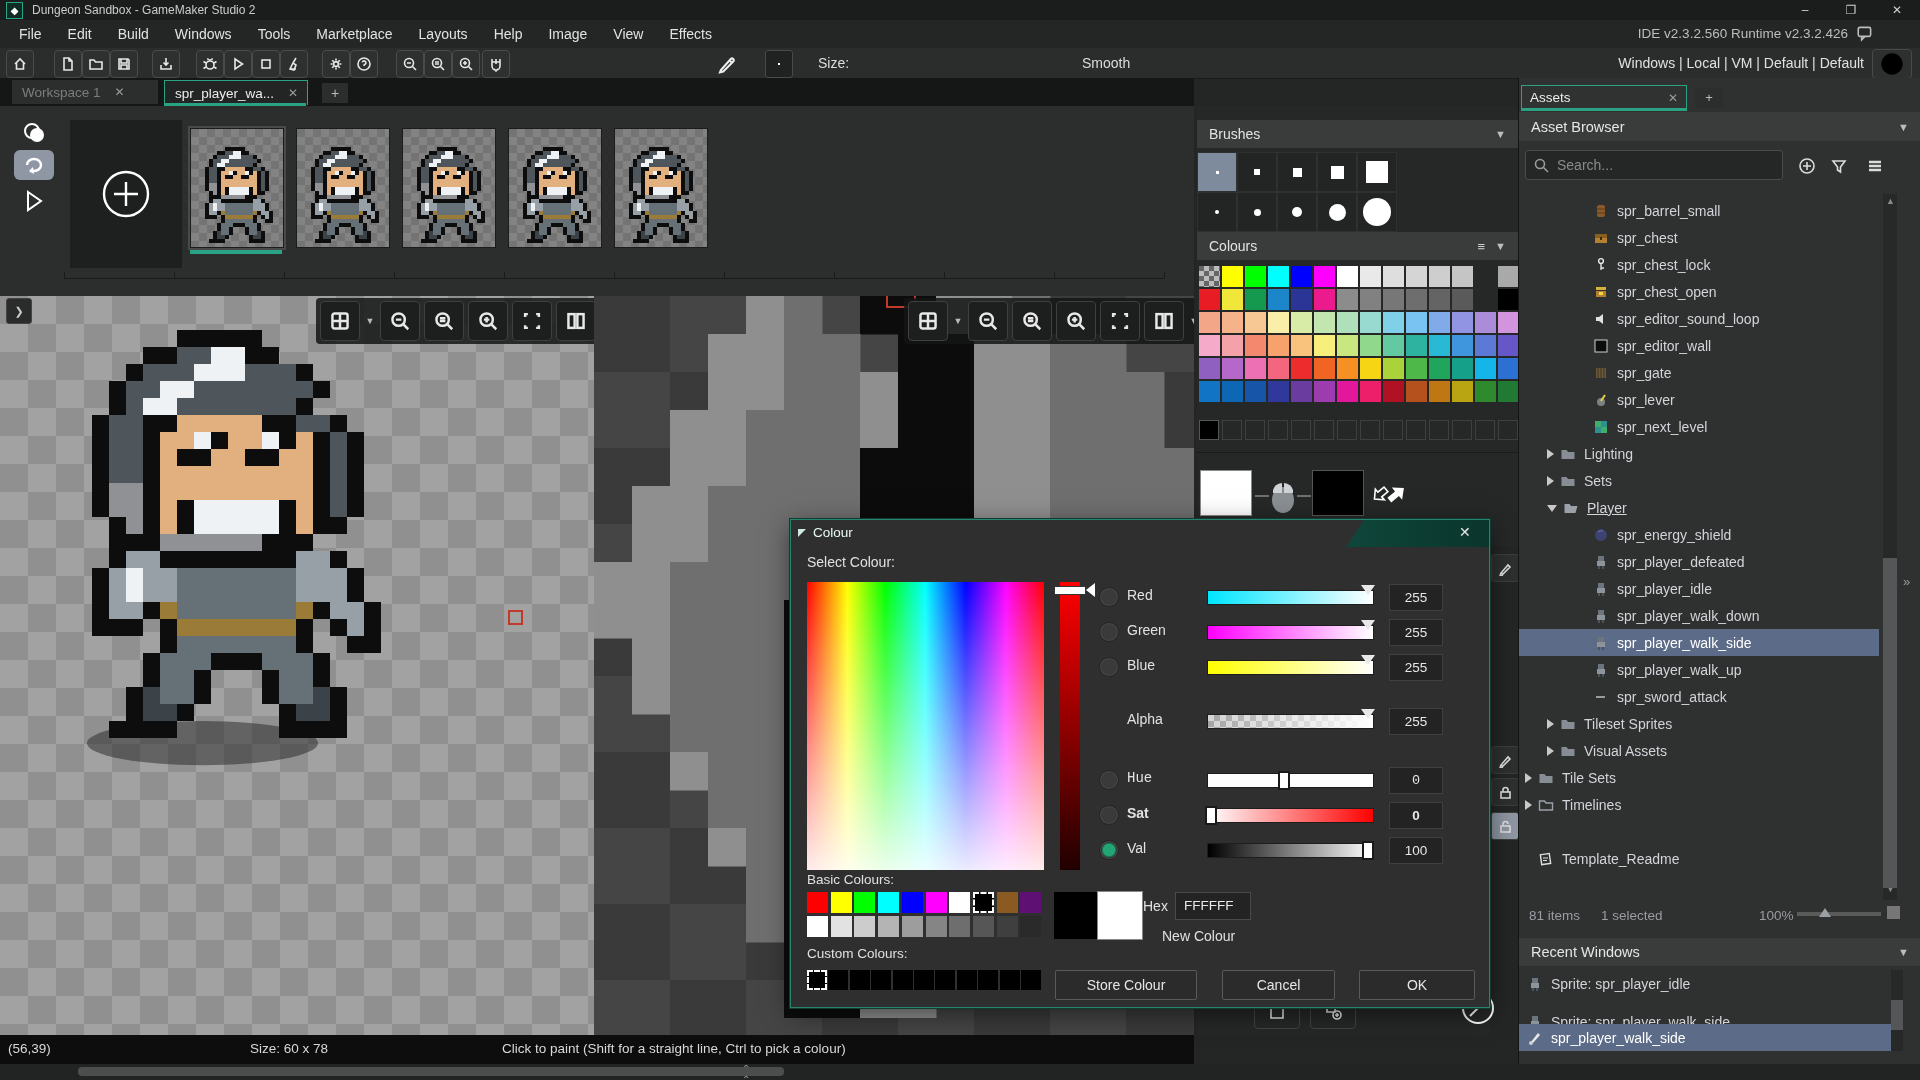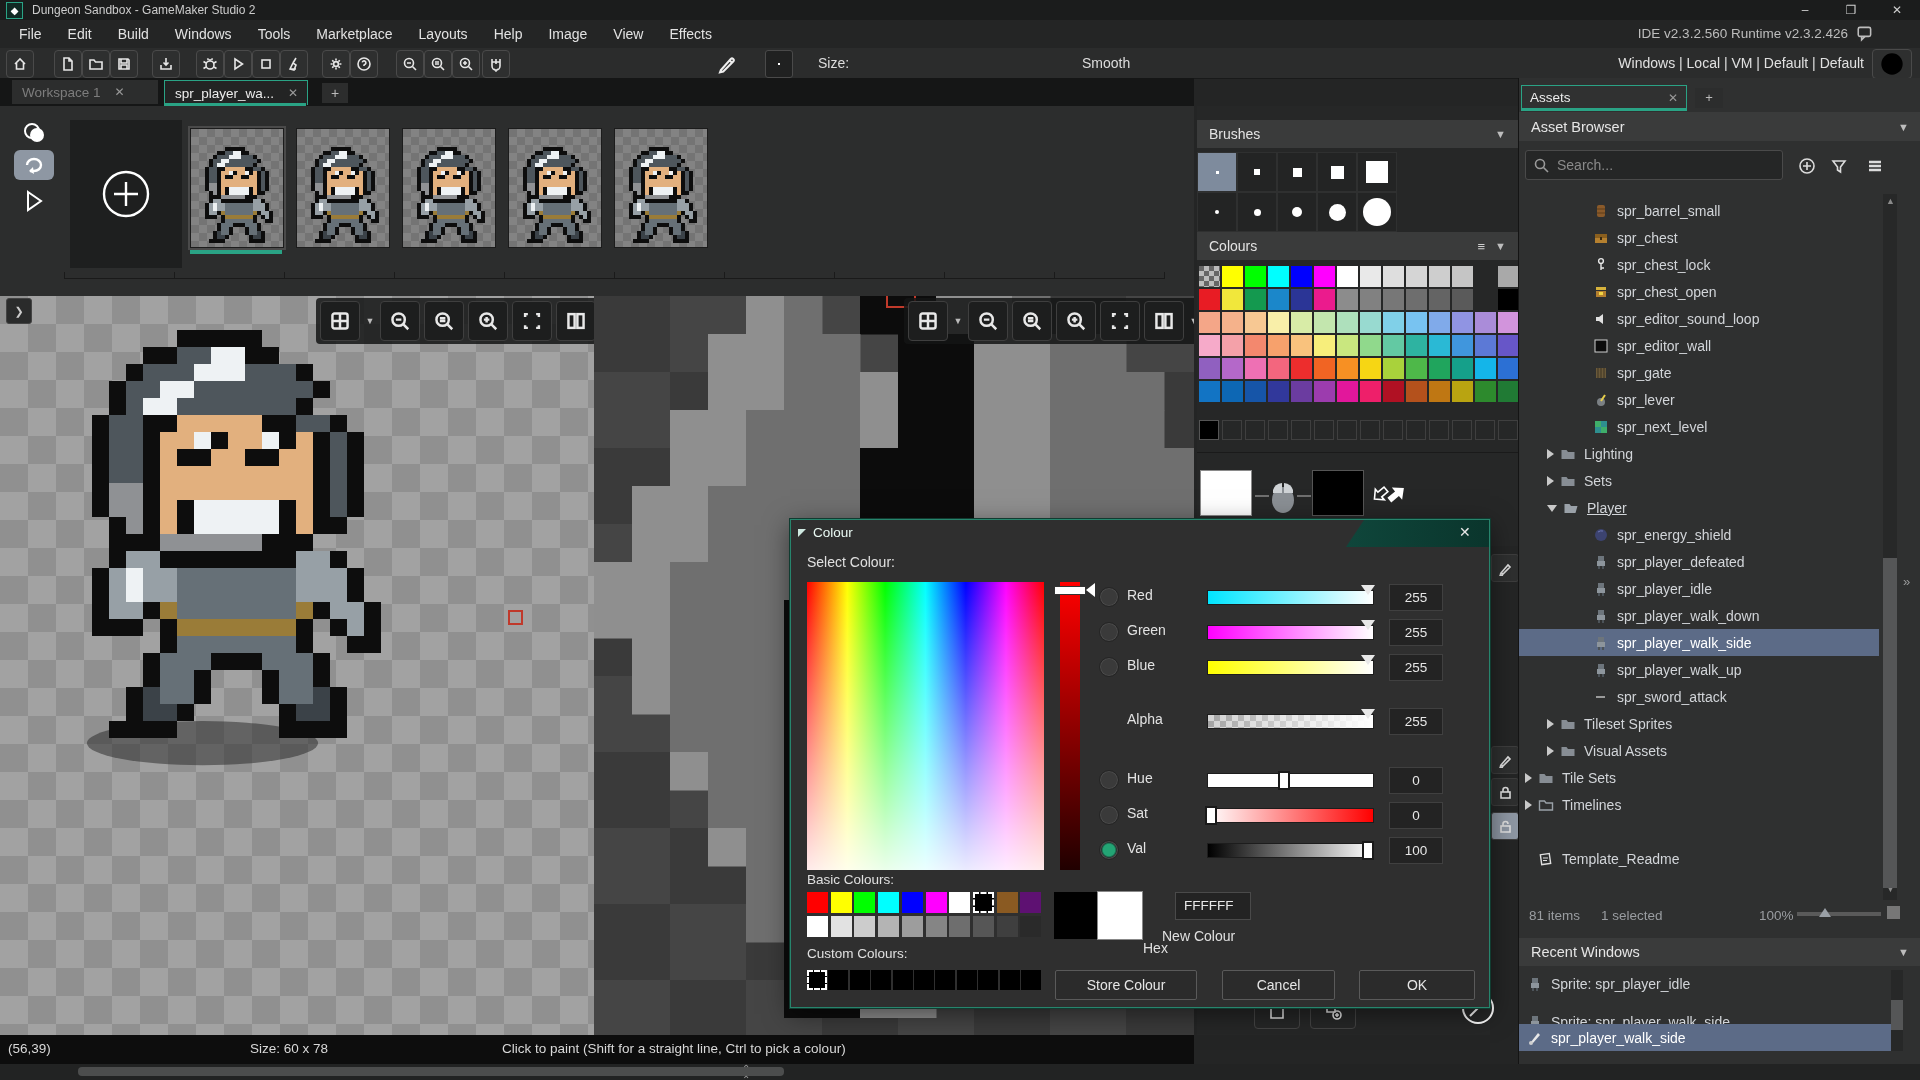--- a/index.html
+++ b/index.html
@@ -106,21 +106,21 @@
   .ch-val{position:absolute;left:598px;top:0;width:52px;height:25px;background:#232323;border:1px solid #404040;
     color:#e6e6e6;font-size:13.5px;text-align:center;line-height:25px;}
   .tri-marker{position:absolute;top:-6px;width:0;height:0;border-left:7px solid transparent;border-right:7px solid transparent;border-top:10px solid #e8e8e8;}
   .sq-handle{position:absolute;top:-3px;width:12px;height:19px;background:#fff;border:2px solid #1a1a1a;box-sizing:border-box;}
   #basic-label,#custom-label{color:#e0e0e0;font-size:13.5px;}
   .bsw{position:absolute;width:21px;height:21px;}
   .bsw.sel{outline:2px dashed #fff;outline-offset:-2px;}
   #oldnew{left:263px;top:372px;width:88px;height:47px;}
   #old-c{position:absolute;left:0;top:0;width:44px;height:47px;background:#000;}
   #new-c{position:absolute;left:44px;top:0;width:44px;height:47px;background:#fff;border:2px solid #fff;box-sizing:border-box;outline:1px solid #888;}
-  #hex-label{left:352px;top:378px;color:#e0e0e0;font-size:14px;margin-top:42px;}
+  #hex-label{left:352px;top:378px;color:#e0e0e0;font-size:14px;}
   #hex-input{left:384px;top:372px;width:66px;height:26px;background:#232323;border:1px solid #4a4a4a;color:#e8e8e8;
     font-size:13.5px;line-height:26px;padding-left:8px;}
   #newcol-label{left:371px;top:408px;color:#e0e0e0;font-size:14px;}
   .dbtn{position:absolute;top:450px;height:28px;background:#2b2b2b;border:1px solid #5a5a5a;color:#e6e6e6;
     font-size:14px;display:flex;align-items:center;justify-content:center;border-radius:2px;}
   
   #assetpanel{left:1518px;top:78px;width:402px;height:1002px;background:#2f3030;border-left:1px solid #141414;}
   #asset-tab{left:2px;top:7px;width:166px;height:24px;background:#303131;color:#ececec;font-size:13.5px;
     display:flex;align-items:center;padding:0 8px;justify-content:space-between;border:1px solid #2aa385;border-bottom:none;box-sizing:border-box;}
   #asset-tab-underline{left:2px;top:30px;width:166px;height:3px;background:#2aa385;}
@@ -2733,29 +2733,29 @@
         </div>
         <div class="ch-val">255</div>
       </div>
       <div class="ch-row" style="top: 188px;">
         <div class="ch-label">Alpha</div>
         <div class="ch-slider" style="background: linear-gradient(90deg, rgba(200, 200, 200, 0.2), rgb(255, 255, 255)) 0% 0% / auto, repeating-conic-gradient(rgb(154, 154, 154) 0deg, rgb(154, 154, 154) 25%, rgb(213, 213, 213) 0deg, rgb(213, 213, 213) 50%) 0% 0% / 12px 12px;">
           <div class="tri-marker" style="left: calc(97% - 7px);"></div>
         </div>
         <div class="ch-val">255</div>
       </div>
-      <div class="ch-row" style="top: 247px;">
+      <div class="ch-row" style="top: 247px; font-family: Liberation Mono, monospace;">
         <div class="ch-radio"></div>
         <div class="ch-label">Hue</div>
         <div class="ch-slider" style="background: rgb(255, 255, 255);">
           <div class="sq-handle" style="left: calc(46% - 6px);"></div>
         </div>
         <div class="ch-val">0</div>
       </div>
-      <div class="ch-row" style="top: 282px;">
+      <div class="ch-row" style="top: 282px; font-weight: bold;">
         <div class="ch-radio"></div>
         <div class="ch-label">Sat</div>
         <div class="ch-slider" style="background: linear-gradient(90deg, rgb(255, 255, 255), rgb(255, 0, 0));">
           <div class="sq-handle" style="left: calc(2% - 6px);"></div>
         </div>
         <div class="ch-val">0</div>
       </div>
       <div class="ch-row" style="top: 317px;">
         <div class="ch-radio on"></div>
         <div class="ch-label">Val</div>

